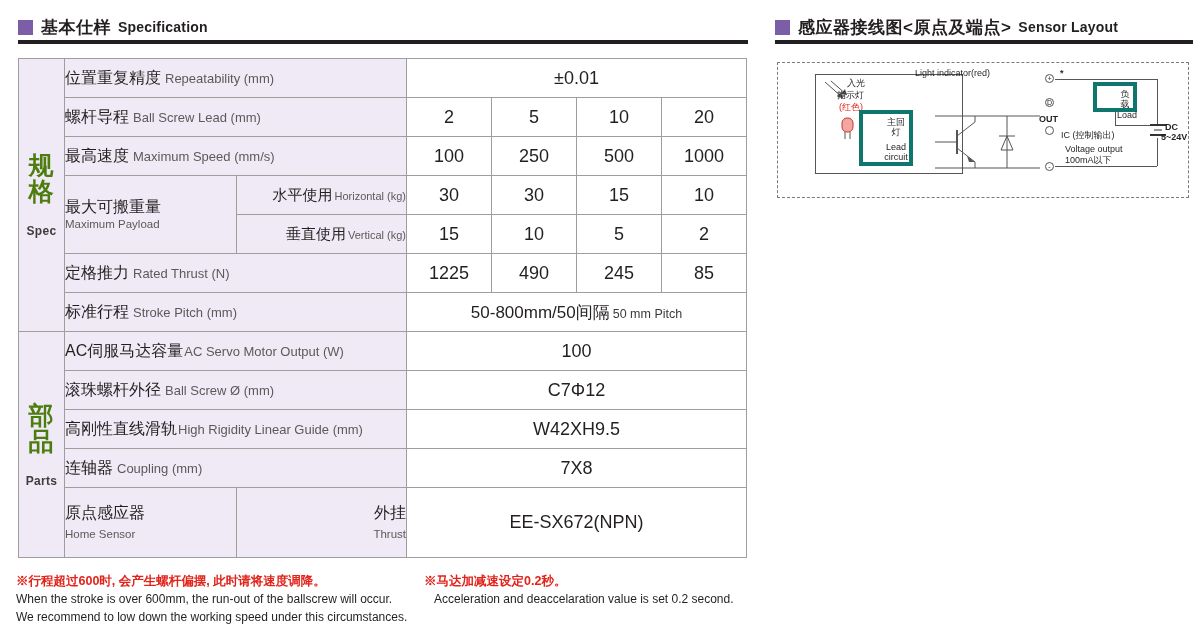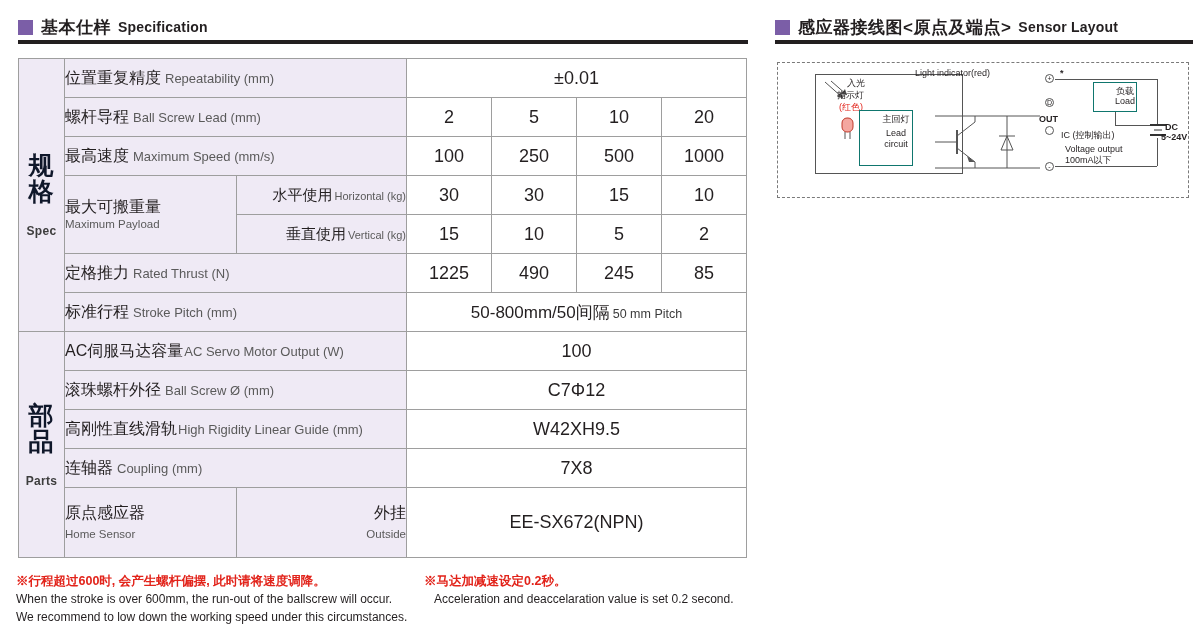--- a/index.html
+++ b/index.html
@@ -100,21 +100,21 @@
     background: #efeaf5;
     text-align: center;
     width: 46px;
     padding: 0;
   }
   .side-cn {
     font-size: 25px;
     font-weight: bold;
     letter-spacing: 1px;
     line-height: 1.04;
-    color: #0f172a;
+    color: #4d7c0f;
   }
   .side-en {
     font-size: 12px;
     color: #3d3d3d;
     margin-top: 20px;
     letter-spacing: 0.3px;
     font-weight: bold;
   }
   .sub-cell {
     background: #efeaf5;
@@ -158,21 +158,21 @@
     background: #ffffff;
   }
   .inner-box {
     position: absolute;
     left: 40px; top: 16px;
     width: 148px; height: 100px;
     border: 1px solid #555;
   }
   .small-box {
     position: absolute;
-    border: 1px solid #0f766e;
+    border: 4px solid #0f766e;
     background: #fff;
     font-size: 9px;
     text-align: center;
     line-height: 1.15;
     padding-top: 3px;
     padding-left: 20px;
   }
   .lbl {
     position: absolute;
     font-size: 9px;
@@ -334,21 +334,21 @@
           <td class="val-cell" colspan="4">7X8</td>
         </tr>
 
         <tr>
           <td class="lbl-cell twoline" style="height:70px">
             <div class="l1">原点感应器</div>
             <div class="l2" style="margin-top:4px">Home Sensor</div>
           </td>
           <td class="sub-cell twoline">
             <div class="l1">外挂</div>
-            <div class="l2" style="margin-top:4px">Outside</div>
+            <div class="l2" style="margin-top:4px">Thrust</div>
           </td>
           <td class="val-cell" colspan="4">EE-SX672(NPN)</td>
         </tr>
       </tbody>
     </table>
   </div>
 
   <div class="notes">
     <div class="note-red">※行程超过600时, 会产生螺杆偏摆, 此时请将速度调降。</div>
     <div class="note-blk">When the stroke is over 600mm, the run-out of the ballscrew will occur.</div>

